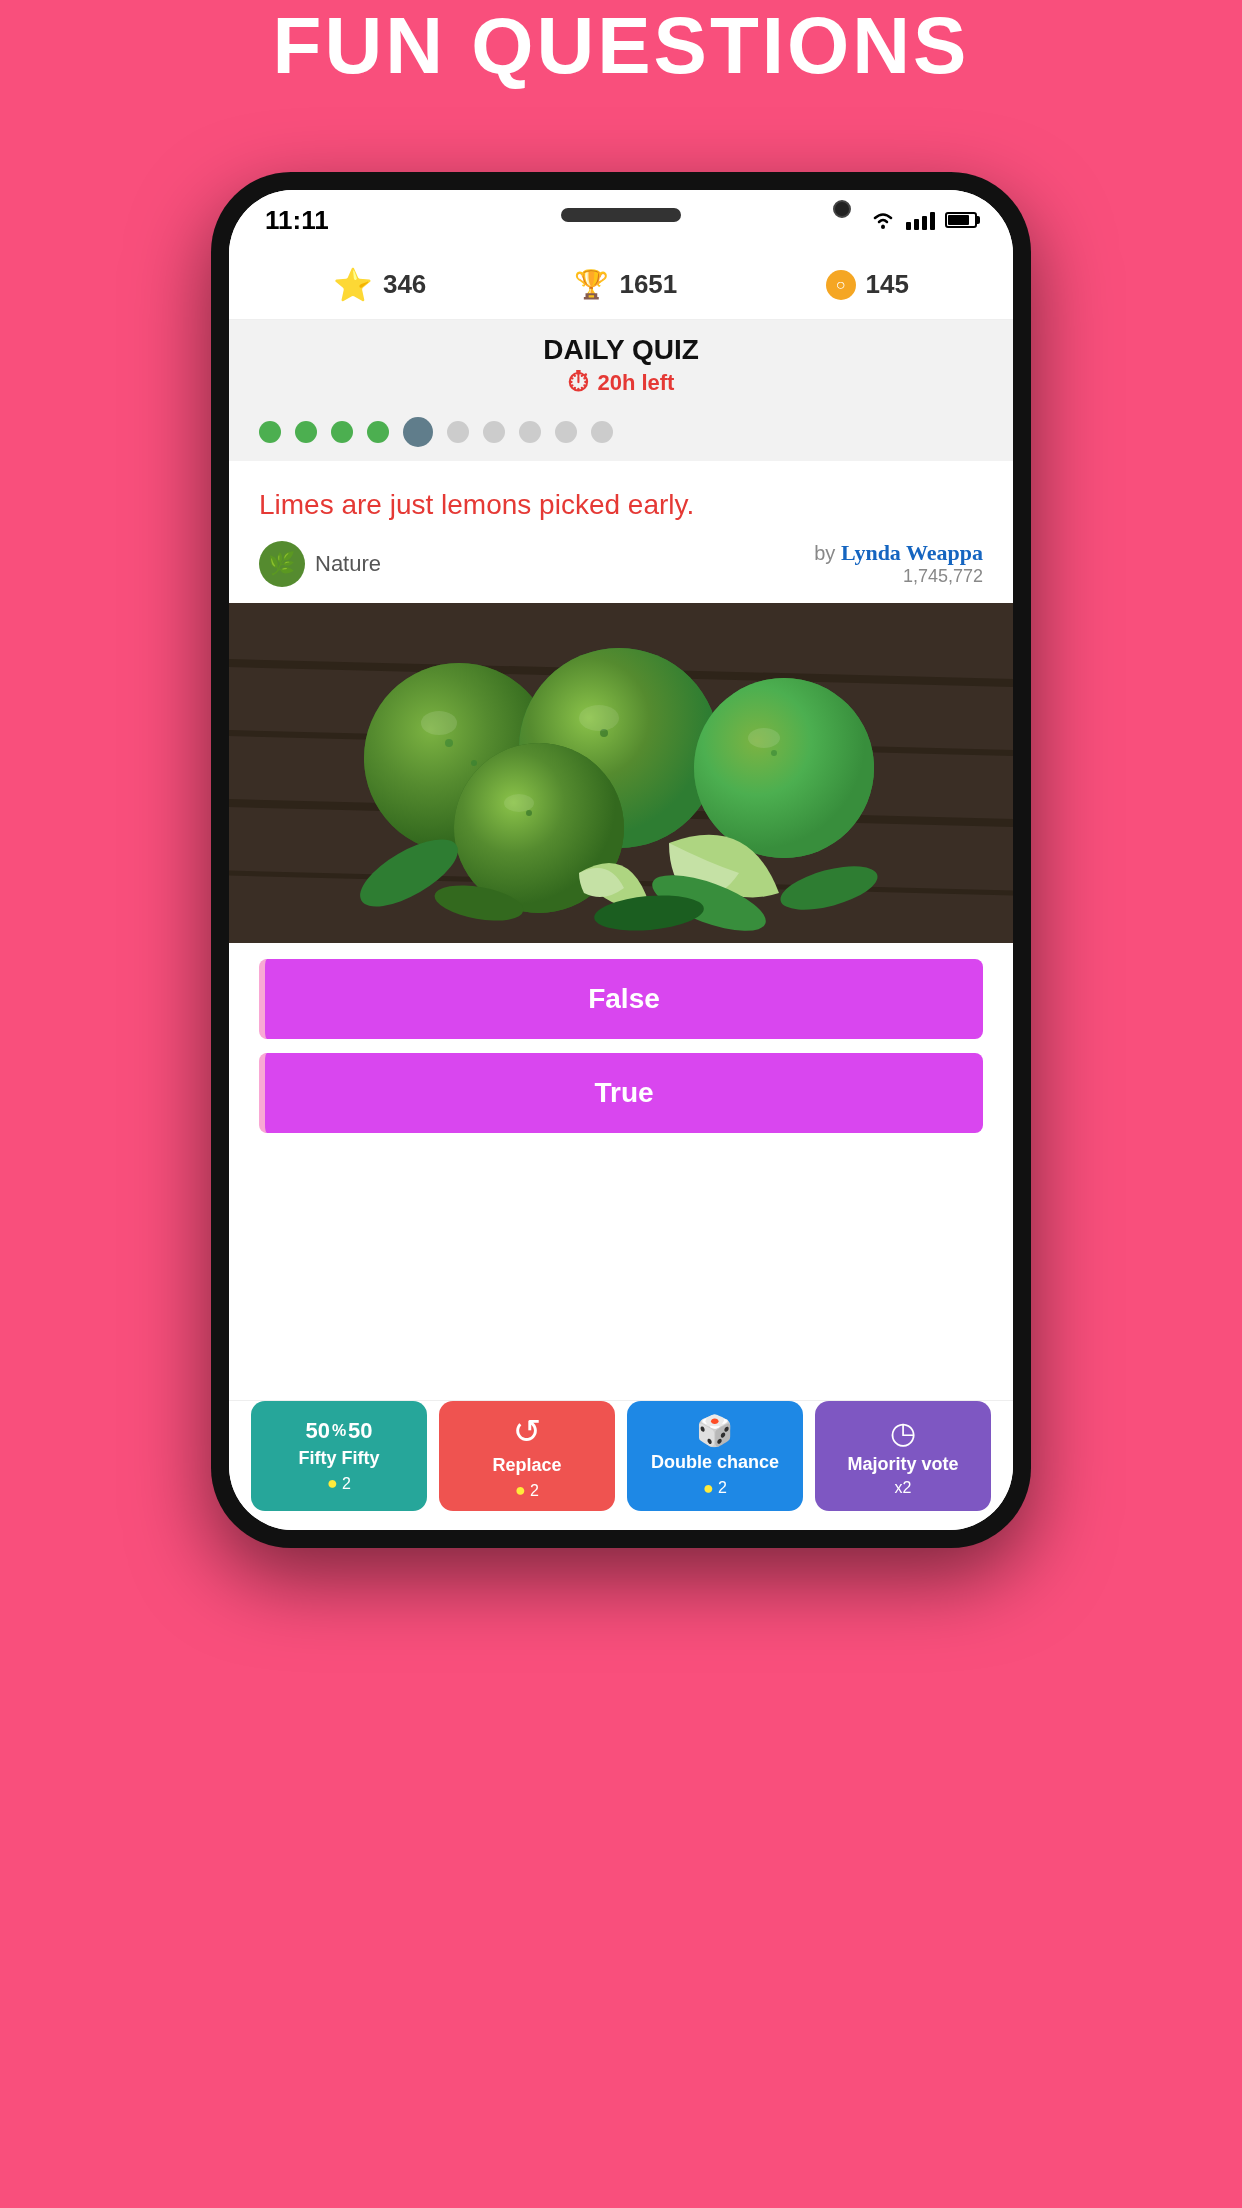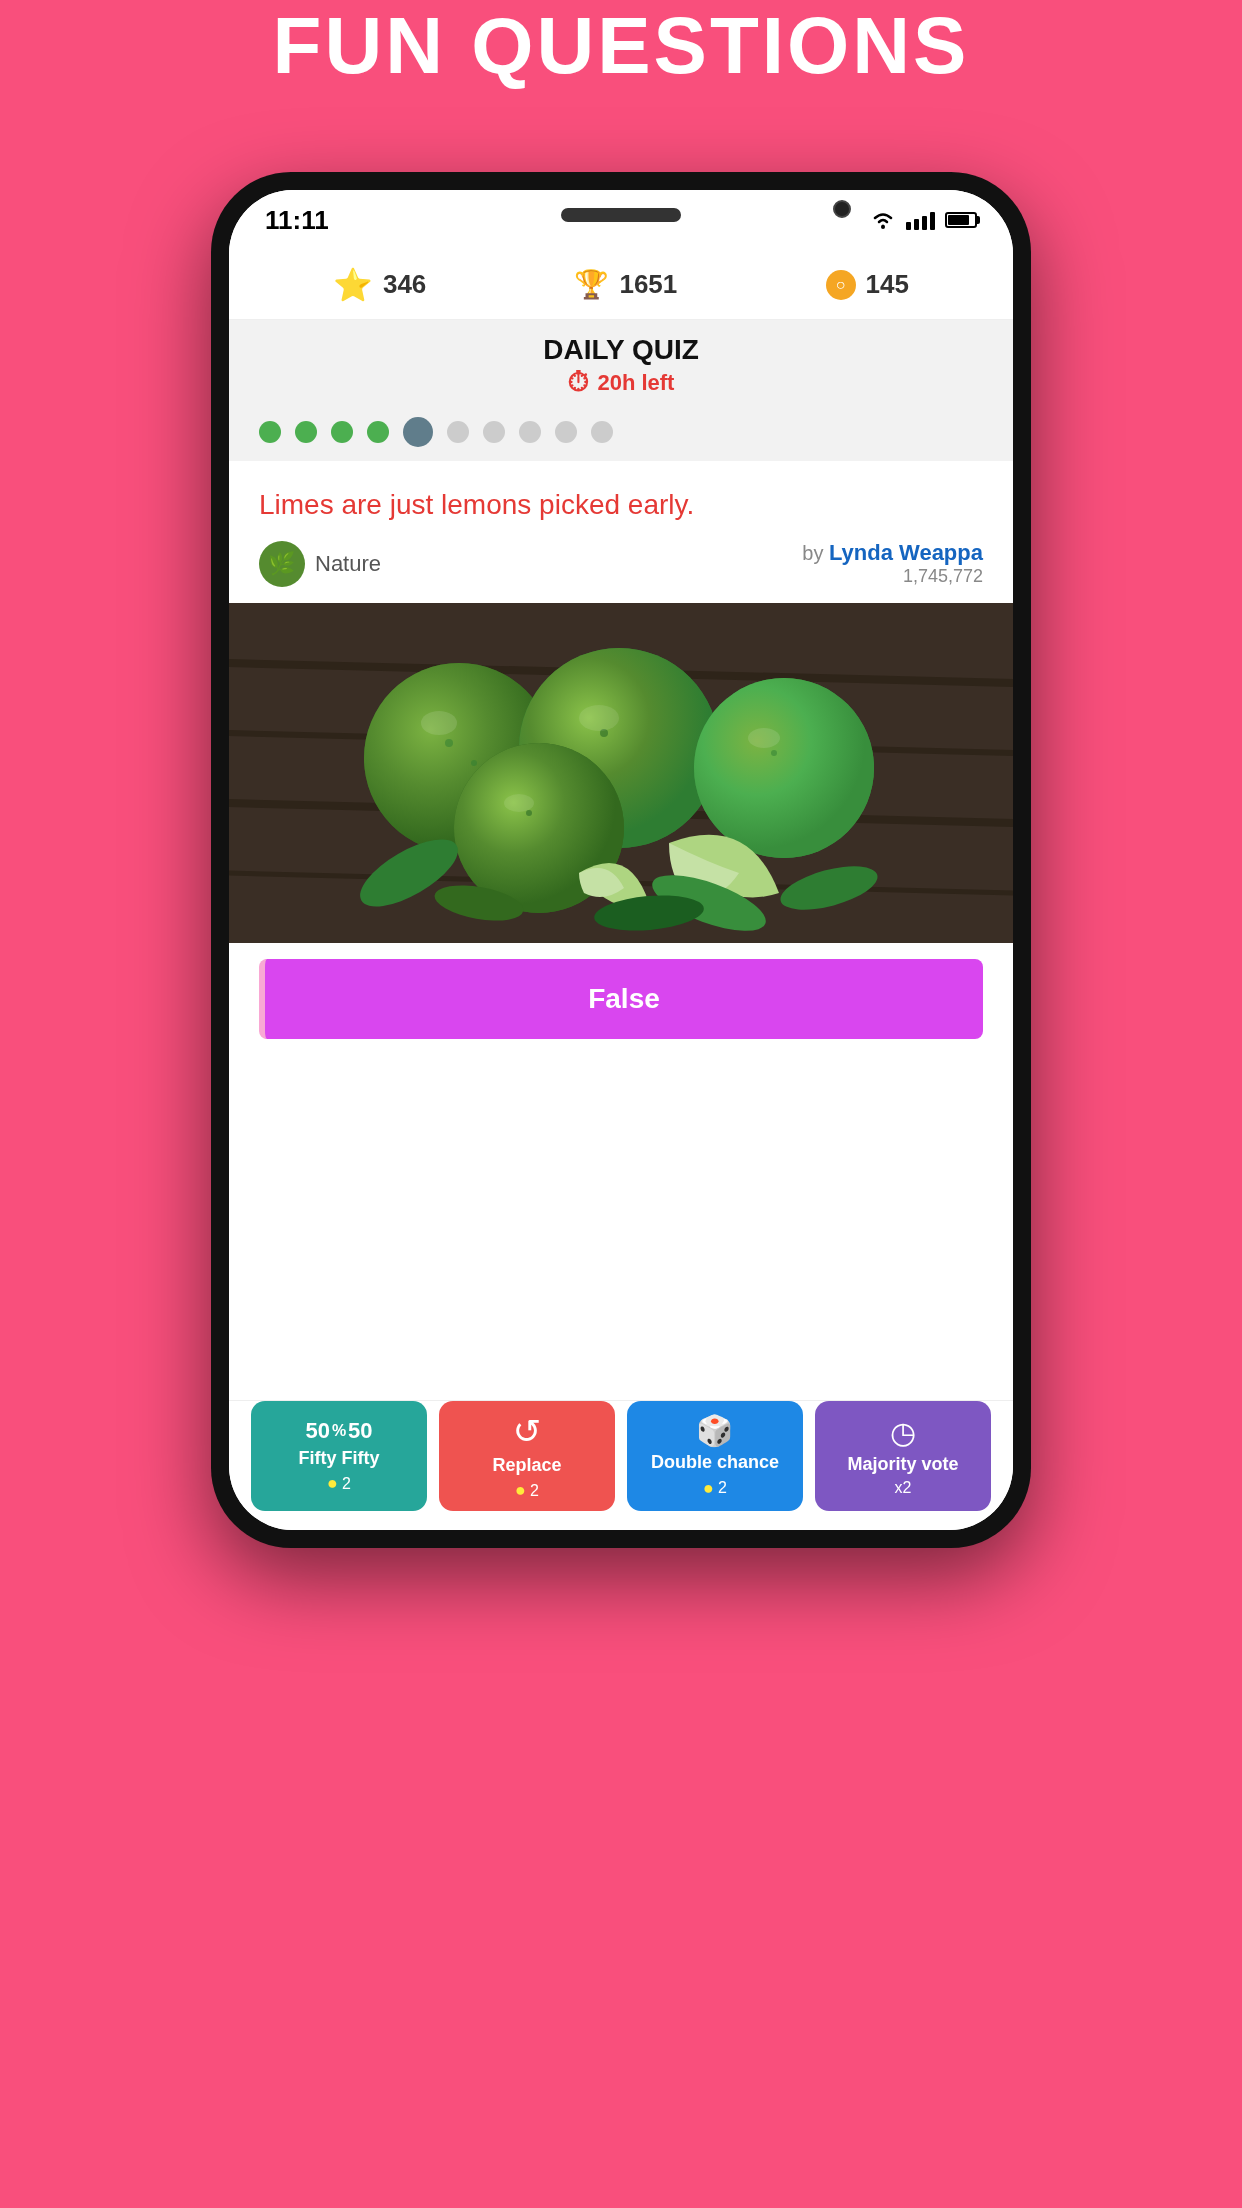--- a/index.html
+++ b/index.html
@@ -264,21 +264,21 @@
       color: #555;
       font-weight: 500;
     }
 
     .author-info {
       text-align: right;
       font-size: 20px;
     }
 
     .author-by { color: #888; }
-    .author-name { color: #1565c0; font-weight: bold; font-size: 22px; }
+    .author-name { color: #1565c0; font-weight: bold; font-size: 22px; font-family: Liberation Serif, serif; }
     .author-score { color: #888; display: block; font-size: 18px; }
 
     
     .question-image {
       width: 100%;
       height: 340px;
       background: linear-gradient(135deg, #2d5a1b 0%, #4a7c2f 20%, #5a8a35 40%, #6b9e42 60%, #3d6b22 80%, #2a4d18 100%);
       position: relative;
       overflow: hidden;
       flex-shrink: 0;
@@ -534,20 +534,23 @@
             </radialGradient>
           </defs>
         </svg>
       </div>
     </div>
 
     <div class="answers-area">
       <button class="answer-btn">
         <span>False</span>
       </button>
+      <button class="answer-btn">
+        <span>True</span>
+      </button>
     </div>
 
     <div class="bottom-space"></div>
 
     <div class="powerups-bar">
 
       <button class="powerup-btn powerup-fifty">
         <div style="display:flex;align-items:center;gap:2px;">
           <span style="color:white;font-size:22px;font-weight:900;">50</span>
           <span style="color:white;font-size:16px;font-weight:bold;">%</span>

